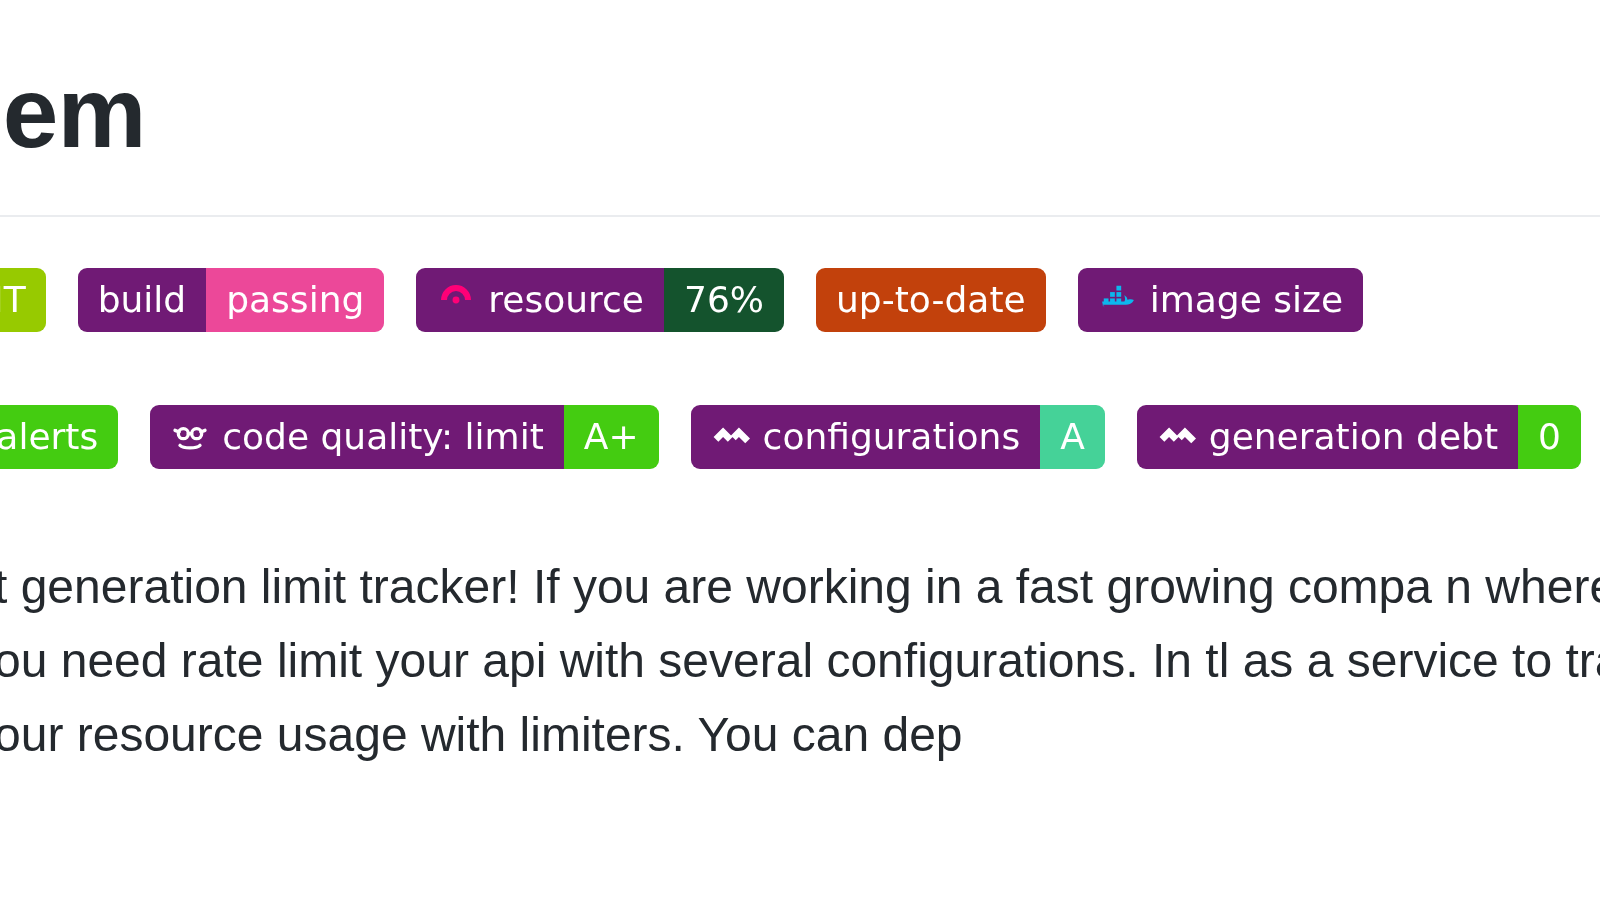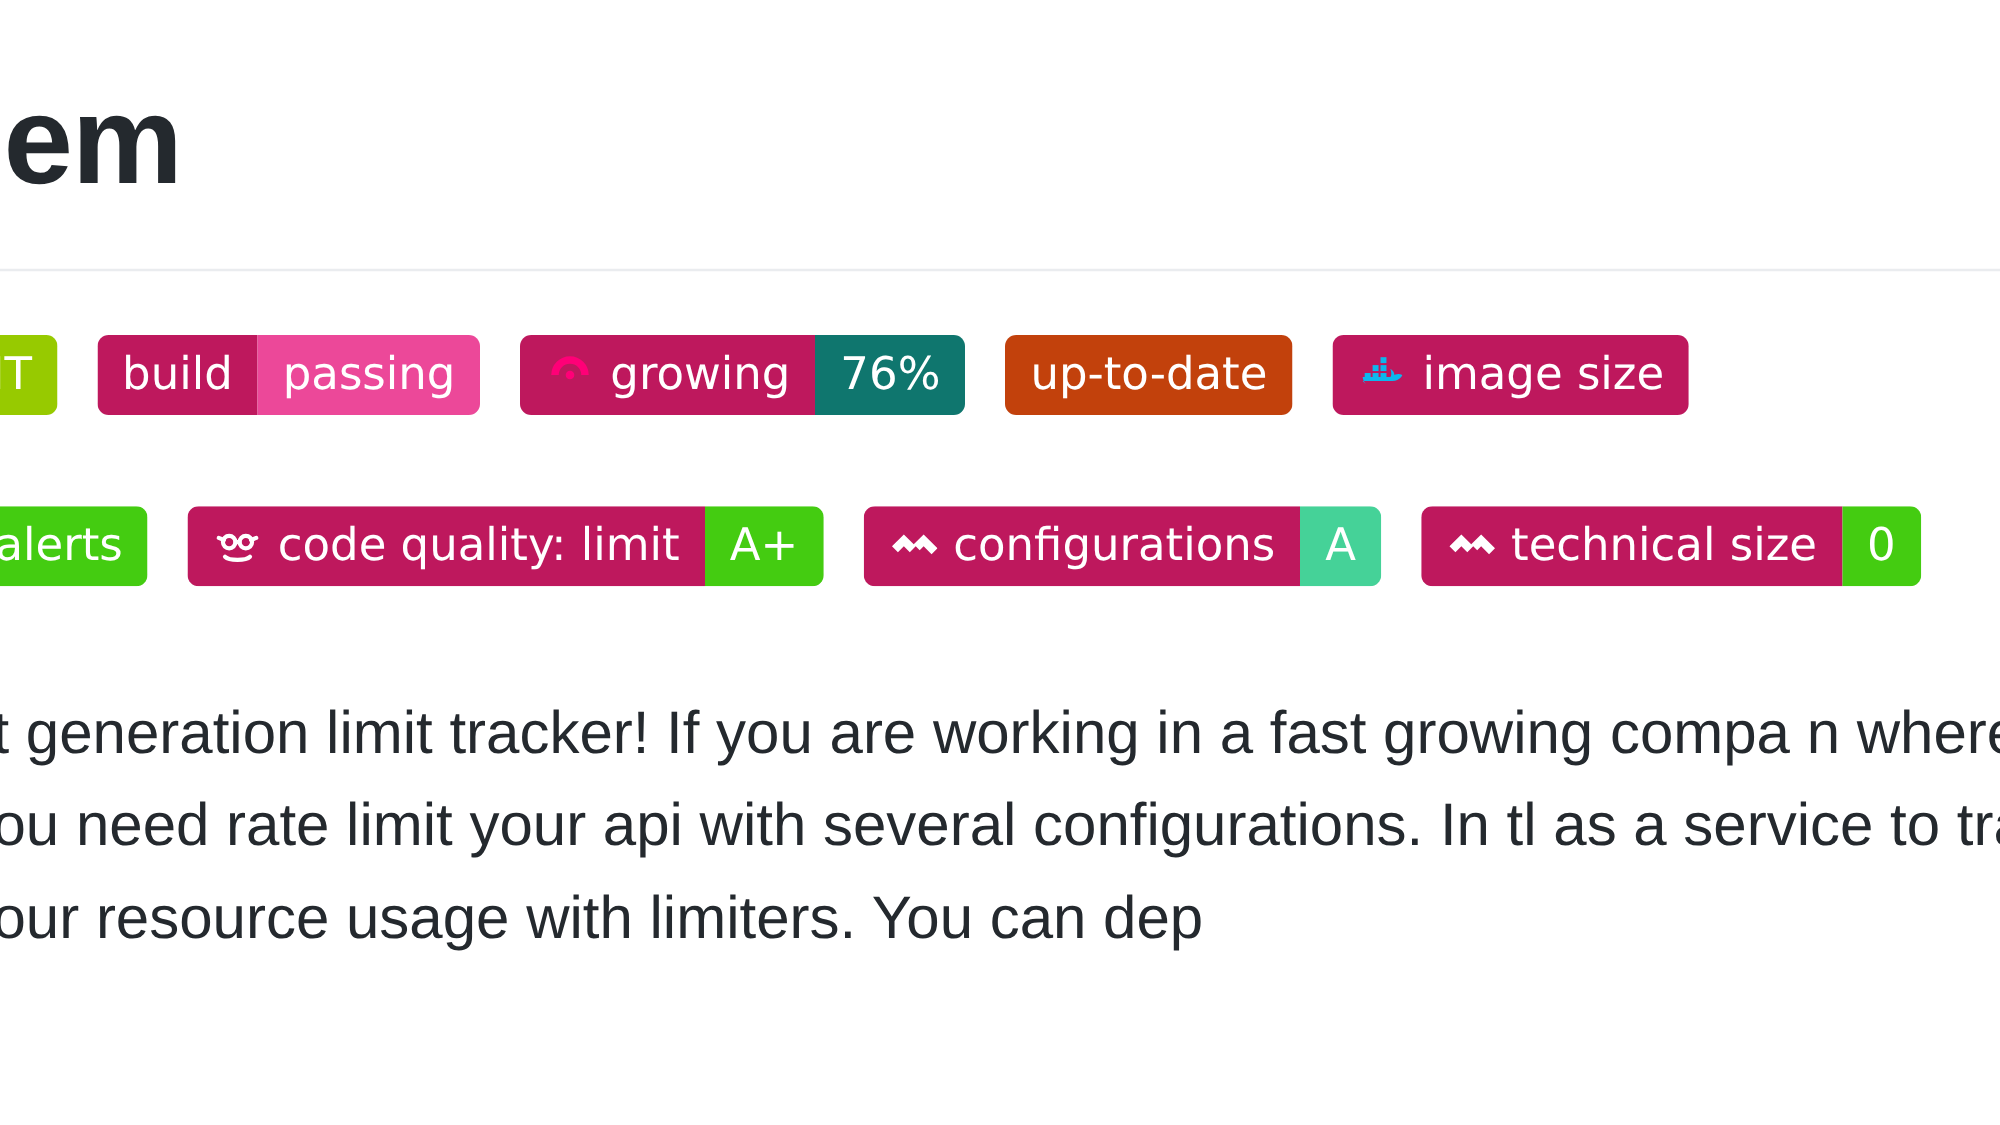--- a/index.html
+++ b/index.html
@@ -58,21 +58,21 @@
   }
   .badge .seg {
     display: inline-flex;
     align-items: center;
     padding: 0 20px;
     background: #555555;
     color: #ffffff;
     gap: 12px;
     position: relative;
   }
-  .badge .seg.label { background: #be185d; }
+  .badge .seg.label { background: #701a75; }
   .badge .seg.val { color: #ffffff; }
   .icon {
     display: inline-flex;
     align-items: center;
     justify-content: center;
     width: 40px;
     height: 40px;
   }
   .icon svg { display: block; }
   .description {
@@ -101,23 +101,23 @@
       <span class="seg val" style="background:#ec4899">passing</span>
     </a>
     <a class="badge">
       <span class="seg label">
         <span class="icon">
           <svg viewBox="0 0 24 24" width="36" height="36">
             <path fill="#ff0077" d="M12 2a10 10 0 0 0-10 10h4a6 6 0 0 1 12 0h4A10 10 0 0 0 12 2z"></path>
             <circle cx="12" cy="12" r="2.3" fill="#ff0077"></circle>
           </svg>
         </span>
-        <span>growing</span>
+        <span>resource</span>
       </span>
-      <span class="seg val" style="background:#0f766e">76%</span>
+      <span class="seg val" style="background:#14532d">76%</span>
     </a>
     <a class="badge">
       <span class="seg val" style="background:#c2410c">up-to-date</span>
     </a>
     <a class="badge">
       <span class="seg label">
         <span class="icon">
           <svg viewBox="0 0 24 24" width="38" height="38">
             <g fill="#0db7ed">
               <rect x="3" y="11" width="3" height="3"></rect>
@@ -169,21 +169,21 @@
       </span>
       <span class="seg val" style="background:#45D298">A</span>
     </a>
     <a class="badge">
       <span class="seg label">
         <span class="icon">
           <svg viewBox="0 0 24 24" width="38" height="38">
             <path fill="#ffffff" d="M7 6l-6 6 3 3 3-3 3 3 3-3zM17 6l-5 5 3 3 2-2 4 4 3-3z"></path>
           </svg>
         </span>
-        <span>technical size</span>
+        <span>generation debt</span>
       </span>
       <span class="seg val" style="background:#4c1">0</span>
     </a>
   </div>
 
   <div class="description">
     <span>xt generation limit tracker! If you are working in a fast growing compa n where you need rate limit your api with several configurations. In tl as a service to track your resource usage with limiters. You can dep</span>
   </div>
 </div>
 

